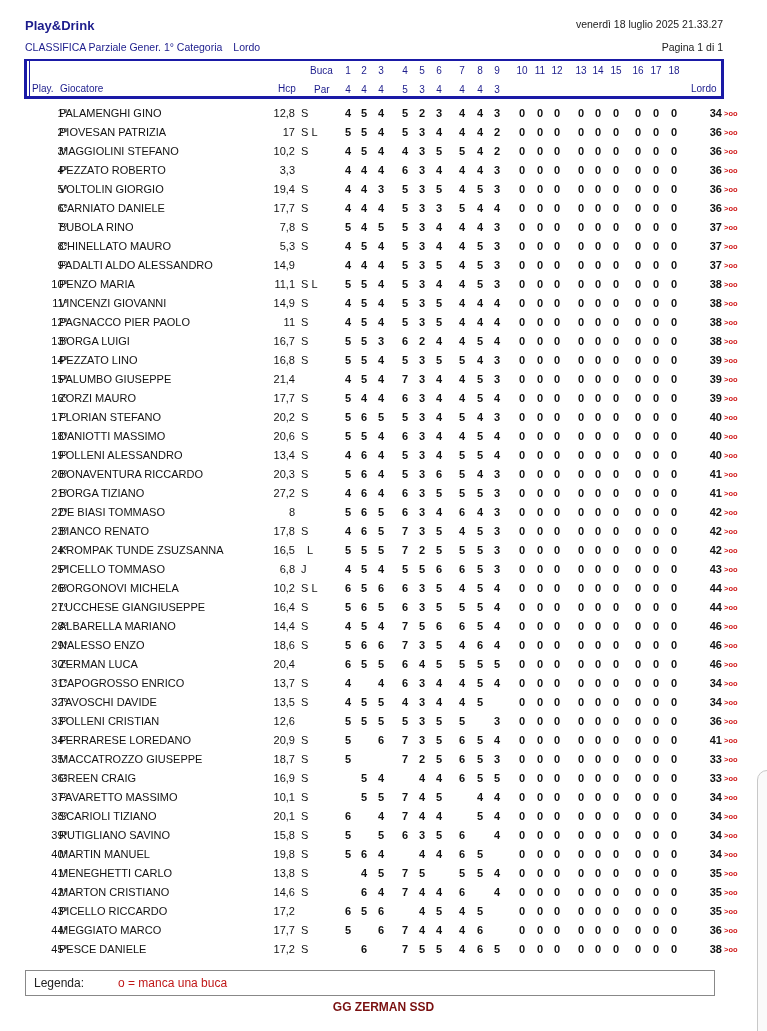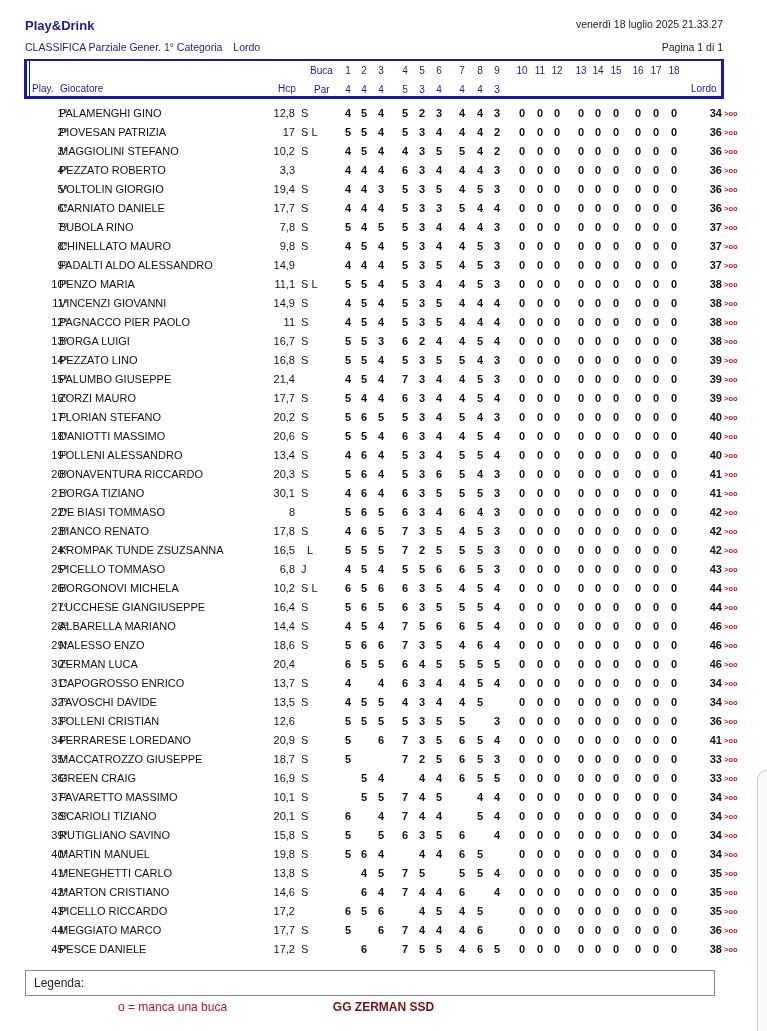--- a/index.html
+++ b/index.html
@@ -20,21 +20,21 @@
   .row .rank { position: absolute; left: 40px; width: 28px; text-align: right; }
   .row .name { position: absolute; left: 59px; }
   .row .hcp { position: absolute; left: 255px; width: 40px; text-align: right; }
   .row .flag { position: absolute; left: 301px; }
   .row .score { position: absolute; width: 14px; text-align: center; font-weight: bold; font-size: 11px; }
   .row .total { position: absolute; left: 700px; width: 22px; text-align: right; font-weight: bold; }
   .row .note { position: absolute; left: 724px; font-size: 7.5px; color: #d01818; font-weight: bold; }
 
   .legend-box { position: absolute; left: 25px; top: 970px; width: 690px; height: 26px; border: 1px solid #888; box-sizing: border-box; font-size: 12px; line-height: 24px; }
   .legend-box .lbl { position: absolute; left: 8px; color: #222; }
-  .legend-box .item { position: absolute; color: #c01818; margin-top: 24px; }
+  .legend-box .item { position: absolute; color: #c01818; }
   .footer { position: absolute; left: 0; width: 767px; top: 1000px; text-align: center; font-size: 12px; font-weight: bold; color: #7a1010; }
   .side-panel { position: absolute; left: 757px; top: 770px; width: 20px; height: 270px; border: 1px solid #c8c8c8; border-radius: 10px 0 0 0; background: #fafafa; }
 </style>
 </head>
 <body>
 
 <div class="app-title">Play&amp;Drink</div>
 <div class="datetime">venerdì 18 luglio 2025 21.33.27</div>
 <div class="subtitle">
   <span>CLASSIFICA Parziale Gener. 1° Categoria</span>
@@ -271,21 +271,21 @@
       <span class="score" style="left: 609px;">0</span>
       <span class="score" style="left: 631px;">0</span>
       <span class="score" style="left: 649px;">0</span>
       <span class="score" style="left: 667px;">0</span>
       <span class="total">37</span>
       <span class="note">&gt;oo</span>
     </div>
     <div class="row">
       <span class="rank">8°</span>
       <span class="name">CHINELLATO MAURO</span>
-      <span class="hcp">9,8</span>
+      <span class="hcp">5,3</span>
       <span class="flag" style="white-space: pre;">S</span>
       <span class="score" style="left: 341px;">4</span>
       <span class="score" style="left: 357px;">5</span>
       <span class="score" style="left: 374px;">4</span>
       <span class="score" style="left: 398px;">5</span>
       <span class="score" style="left: 415px;">3</span>
       <span class="score" style="left: 432px;">4</span>
       <span class="score" style="left: 455px;">4</span>
       <span class="score" style="left: 473px;">5</span>
       <span class="score" style="left: 490px;">3</span>
@@ -609,21 +609,21 @@
       <span class="score" style="left: 609px;">0</span>
       <span class="score" style="left: 631px;">0</span>
       <span class="score" style="left: 649px;">0</span>
       <span class="score" style="left: 667px;">0</span>
       <span class="total">41</span>
       <span class="note">&gt;oo</span>
     </div>
     <div class="row">
       <span class="rank">21°</span>
       <span class="name">BORGA TIZIANO</span>
-      <span class="hcp">30,1</span>
+      <span class="hcp">27,2</span>
       <span class="flag" style="white-space: pre;">S</span>
       <span class="score" style="left: 341px;">4</span>
       <span class="score" style="left: 357px;">6</span>
       <span class="score" style="left: 374px;">4</span>
       <span class="score" style="left: 398px;">6</span>
       <span class="score" style="left: 415px;">3</span>
       <span class="score" style="left: 432px;">5</span>
       <span class="score" style="left: 455px;">5</span>
       <span class="score" style="left: 473px;">5</span>
       <span class="score" style="left: 490px;">3</span>

